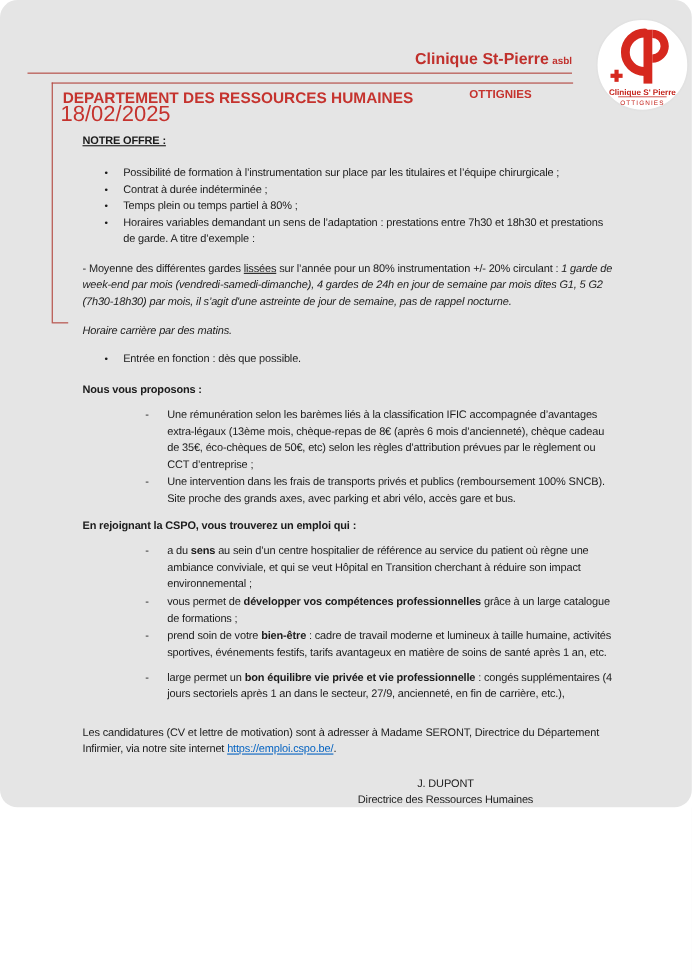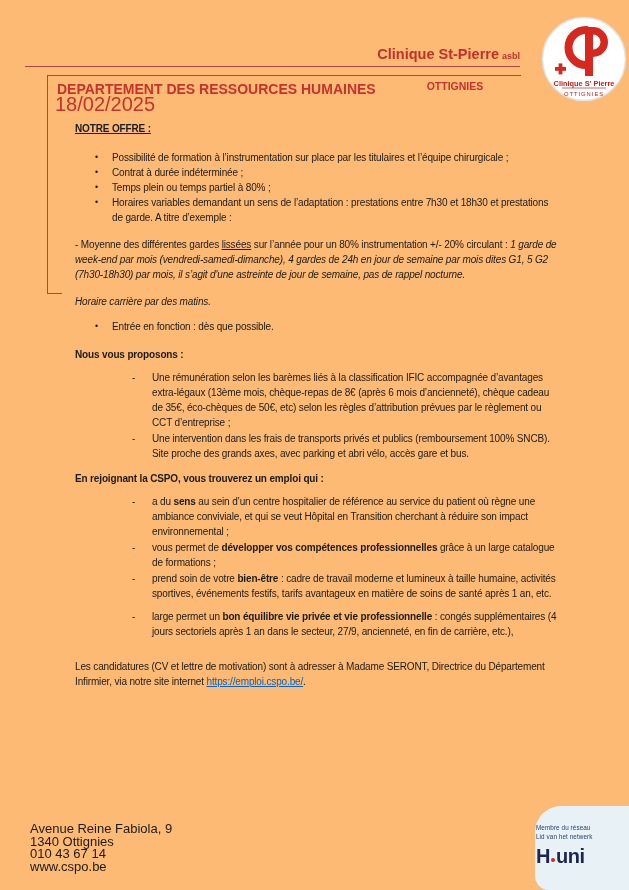--- a/index.html
+++ b/index.html
@@ -1,17 +1,17 @@
 <!DOCTYPE html>
 <html><head>
 <meta charset="utf-8">
 <style>
   html,body{margin:0;padding:0;background:#fff;}
-  .page{position:relative;width:629px;height:890px;background:#fdba74;overflow:hidden;
-        font-family:"Liberation Sans",sans-serif;color:#1b1b1b;}
+  .page{position:relative;width:629px;height:734px;background:#e5e5e5;overflow:hidden;
+        font-family:"Liberation Sans",sans-serif;color:#1b1b1b;border-radius:16px;}
 
   
   .top-rule{position:absolute;left:25px;top:66px;width:495px;height:0;
             border-top:1.5px solid #b2453e;}
   .hr-box{position:absolute;left:47px;top:75px;width:473px;height:218px;
           border-top:1px solid #b2453e;border-left:1px solid #b2453e;}
   .hr-box::after{content:'';position:absolute;left:0;bottom:0;width:14px;height:0;
           border-bottom:1px solid #b2453e;}
   .brand{position:absolute;top:46px;right:109px;color:#c0302c;font-weight:700;
          font-size:14.5px;white-space:nowrap;}
@@ -125,20 +125,24 @@
         <div class="blk dash">
           <span class="marker">-</span>
           <span class="txt"><span>prend soin de votre </span><span class="b">bien-être</span><span> : cadre de travail moderne et lumineux à taille humaine, activités sportives, événements festifs, tarifs avantageux en matière de soins de santé après 1 an, etc.</span></span>
         </div>
         <div class="blk dash mt8">
           <span class="marker">-</span>
           <span class="txt"><span>large permet un </span><span class="b">bon équilibre vie privée et vie professionnelle</span><span> : congés supplémentaires (4 jours sectoriels après 1 an dans le secteur, 27/9, ancienneté, en fin de carrière, etc.),</span></span>
         </div>
         <div class="blk para closing"><span>Les candidatures (CV et lettre de motivation) sont à adresser à Madame SERONT, Directrice du Département Infirmier, via notre site internet </span><a class="doc-link" href="#">https://emploi.cspo.be/</a><span>.</span></div>
       </div>
+    <div class="sig">
+      <div>J. DUPONT</div>
+      <div>Directrice des Ressources Humaines</div>
+    </div>
   </div>
 
   <div class="addr">
     <div>Avenue Reine Fabiola, 9</div>
     <div>1340 Ottignies</div>
     <div>010 43 67 14</div>
     <div>www.cspo.be</div>
   </div>
 
   <div class="badge">

